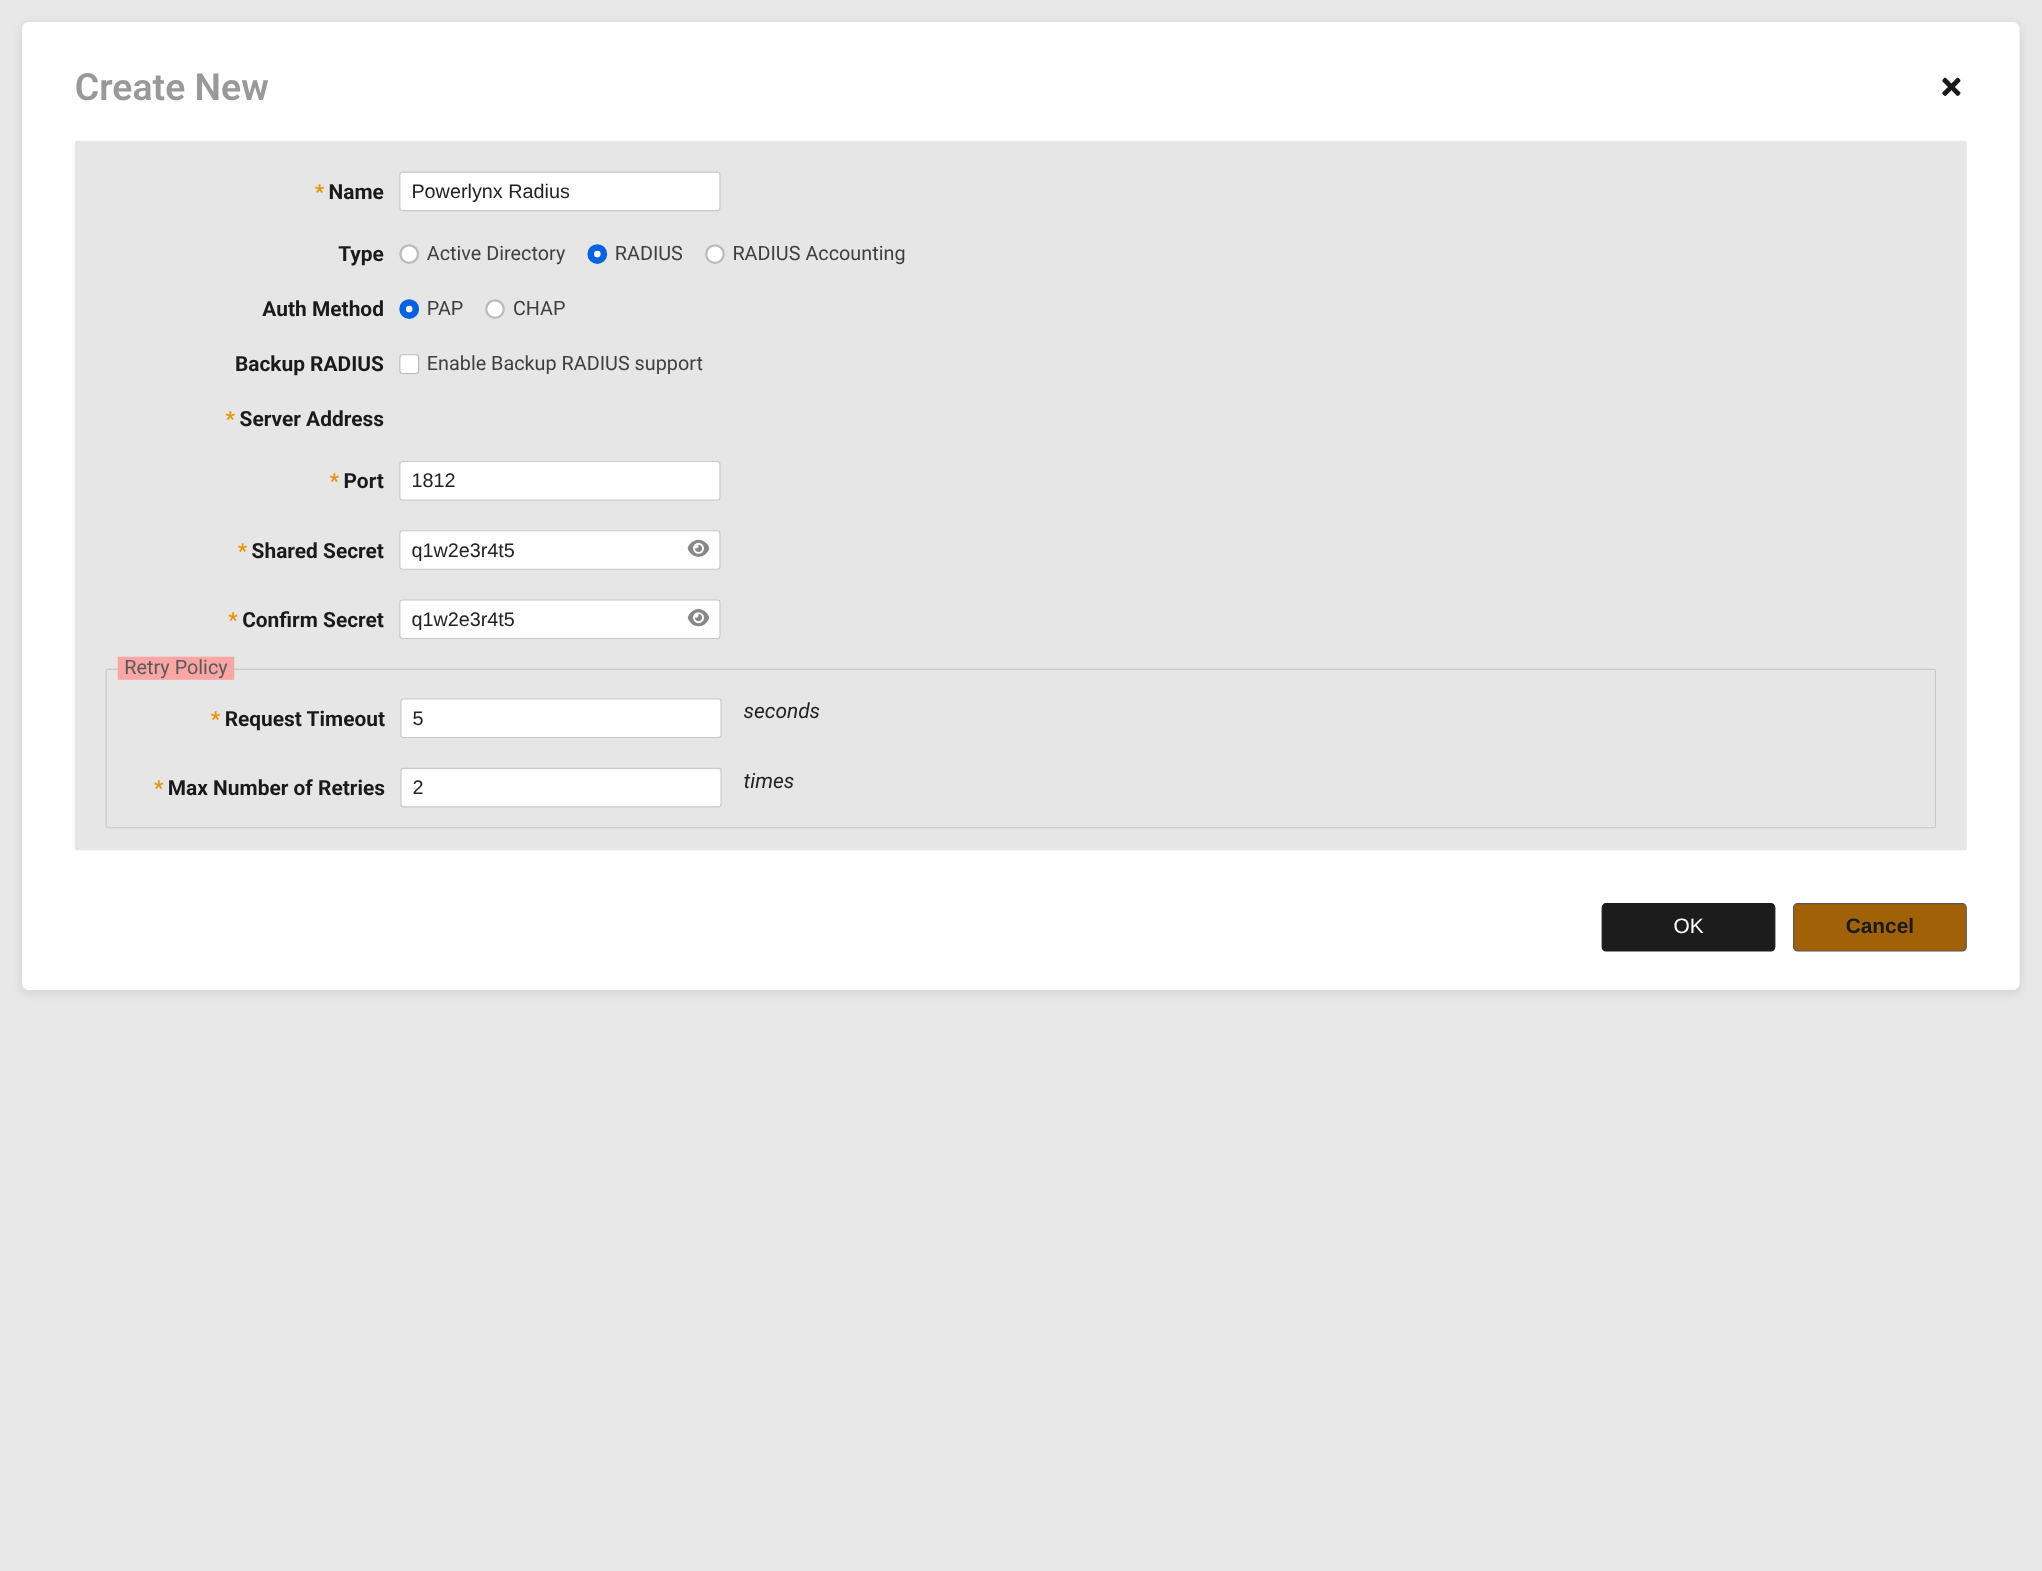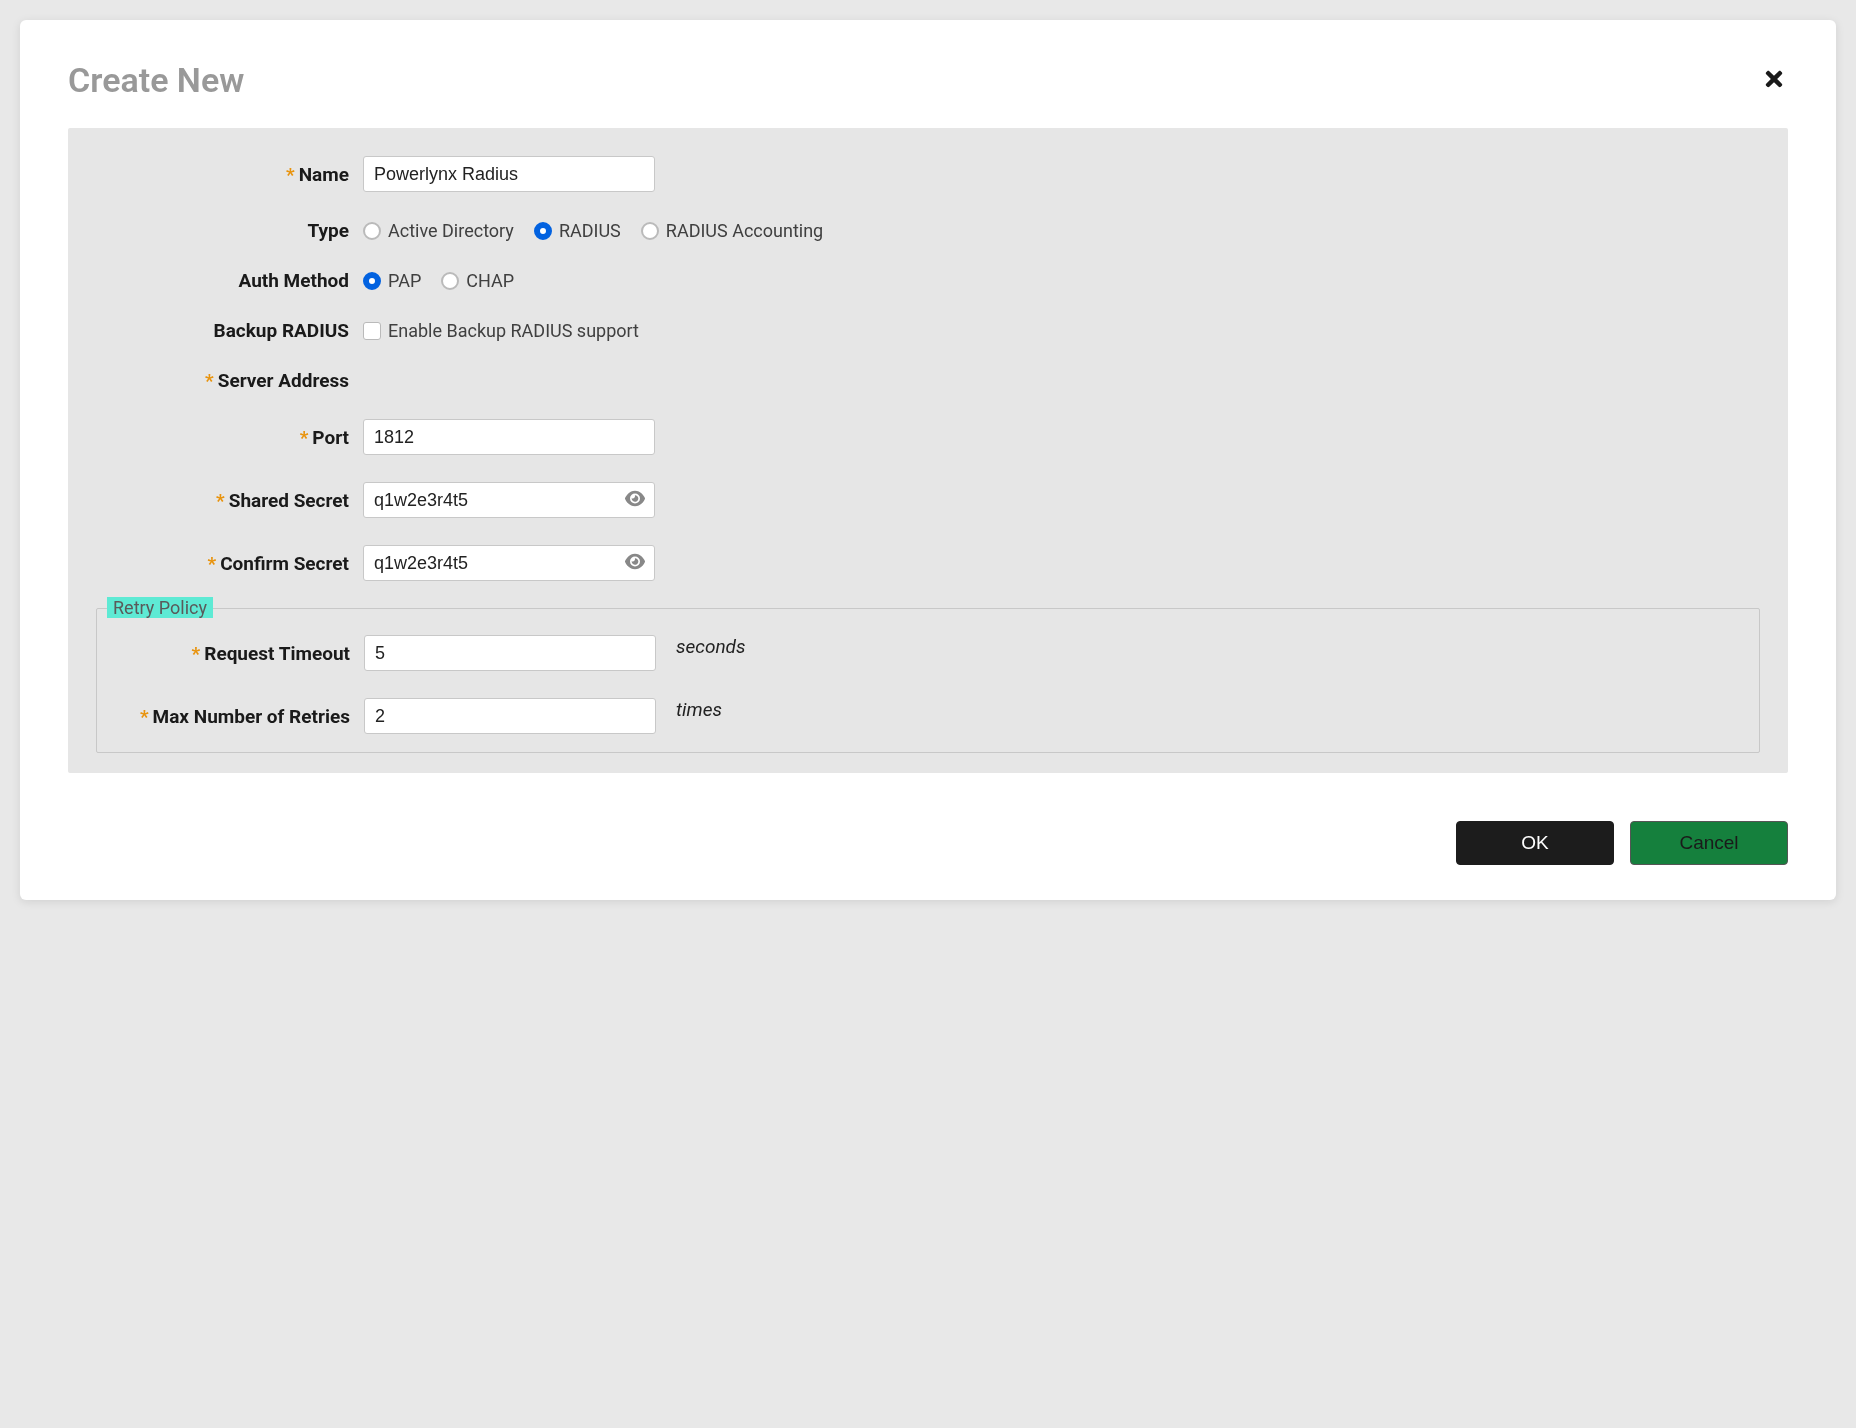--- a/index.html
+++ b/index.html
@@ -122,21 +122,21 @@
       border: 1px solid #c8c8c8;
       border-radius: 2px;
       padding: 26px 14px 10px 14px;
       margin-top: 10px;
       position: relative;
     }
     .fieldset-legend {
       position: absolute;
       top: -12px;
       left: 10px;
-      background: #5eead4;
+      background: #fca5a5;
       padding: 0 6px;
       font-size: 18px;
       color: #5a5a5a;
     }
     .fieldset .label-col { width: 253px; }
     .unit-label {
       margin-left: 12px;
       font-size: 19px;
       color: #222;
       font-style: italic;
@@ -149,21 +149,21 @@
     .btn {
       min-width: 158px;
       height: 44px;
       font-size: 19px;
       border-radius: 4px;
       cursor: pointer;
       border: 1px solid #333;
       padding: 0 18px;
     }
     .btn-primary { background: #1c1c1c; color: #fff; border-color: #1c1c1c; }
-    .btn-secondary { background: #15803d; color: #1a1a1a; border-color: #555; }
+    .btn-secondary { background: #a16207; color: #1a1a1a; border-color: #555; font-weight: bold; }
     .bg-partial {
       position: absolute;
       right: 20px;
       top: 310px;
       color: #aaa;
       font-size: 18px;
       z-index: -1;
     }
   </style>
 </head>

